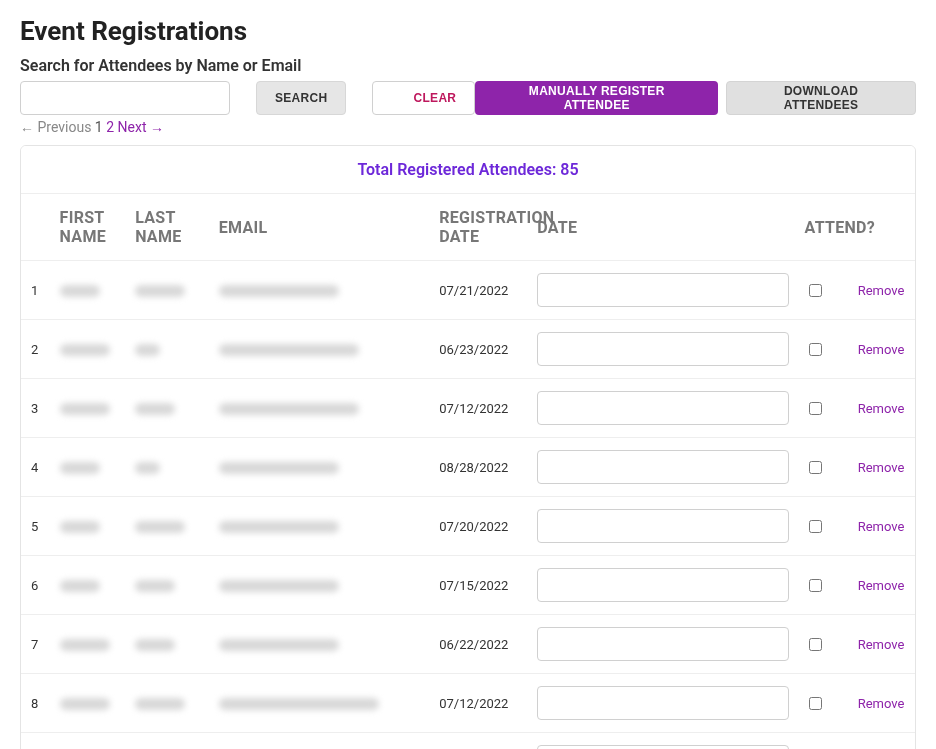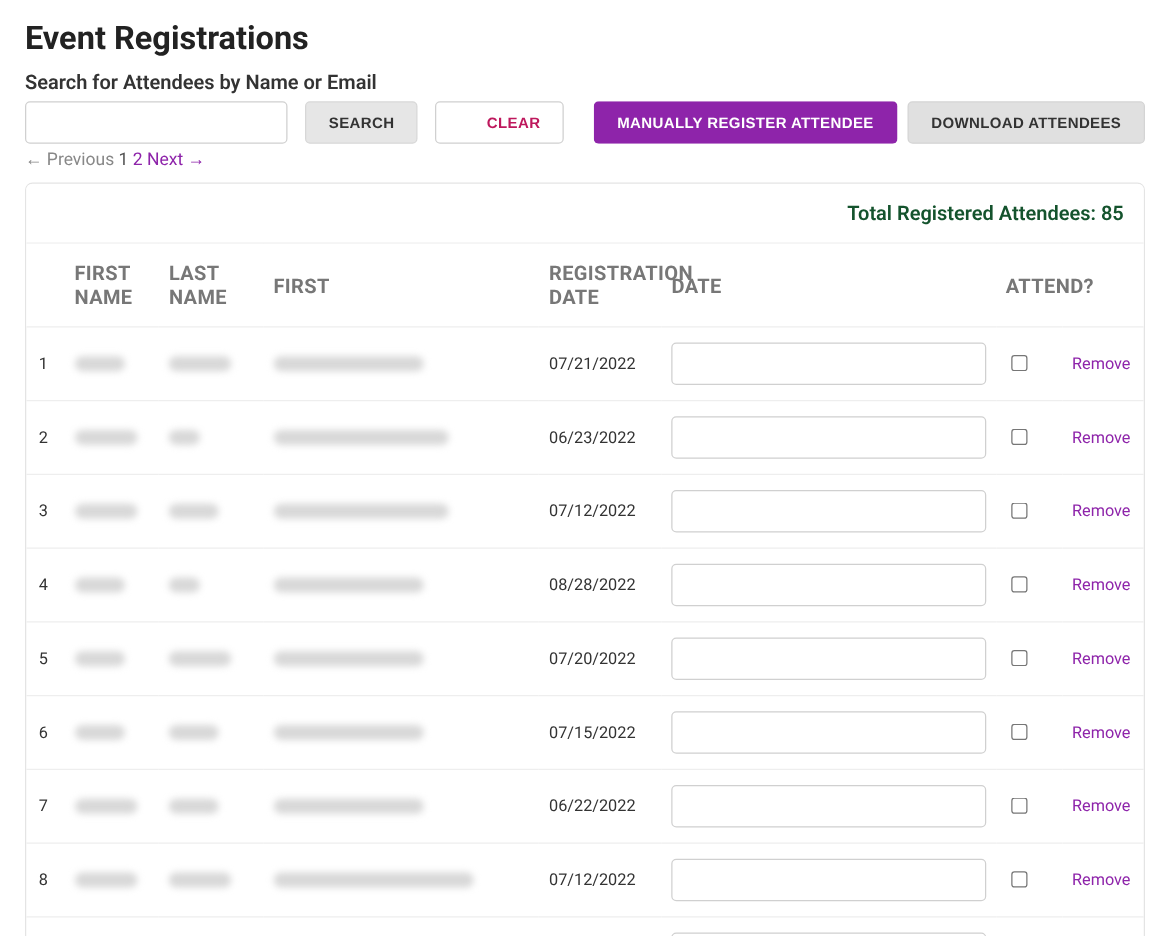--- a/index.html
+++ b/index.html
@@ -25,21 +25,21 @@
   }
   .toolbar {
     display: flex;
     align-items: center;
     justify-content: space-between;
     margin-top: 4px;
   }
   .toolbar-left {
     display: flex;
     align-items: center;
-    gap: 14px;
+    gap: 26px;
   }
   .toolbar-right {
     display: flex;
     align-items: center;
     gap: 8px;
   }
   .search-input {
     width: 210px;
     height: 34px;
     border: 1px solid #d0d0d0;
@@ -88,24 +88,24 @@
   .pagination .num-link { color: #8e24aa; }
   .pagination .next { color: #8e24aa; }
   .panel {
     border: 1px solid #e4e4e4;
     border-radius: 6px;
     margin-top: 10px;
     overflow: hidden;
   }
   .panel-header {
     padding: 14px 16px;
-    text-align: right;
+    text-align: center;
     font-size: 16px;
     font-weight: 600;
-    color: #14532d;
+    color: #6d28d9;
     border-bottom: 1px solid #eee;
     background: #fff;
   }
   table {
     width: 100%;
     border-collapse: collapse;
     table-layout: fixed;
   }
   thead th {
     text-align: left;
@@ -208,21 +208,21 @@
       <col class="col-date">
         <col class="col-notes">
         <col class="col-attend">
         <col class="col-remove">
     </colgroup>
     <thead>
       <tr>
         <th></th>
         <th>FIRST NAME</th>
         <th>LAST NAME</th>
-        <th>FIRST</th>
+        <th>EMAIL</th>
         <th>REGISTRATION DATE</th>
         <th>DATE</th>
         <th>ATTEND?</th>
         <th></th>
       </tr>
     </thead>
     <tbody id="rows-body">
   <tr>
     <td class="col-num">1</td>
     <td><span class="blurred bw-40"></span></td>

